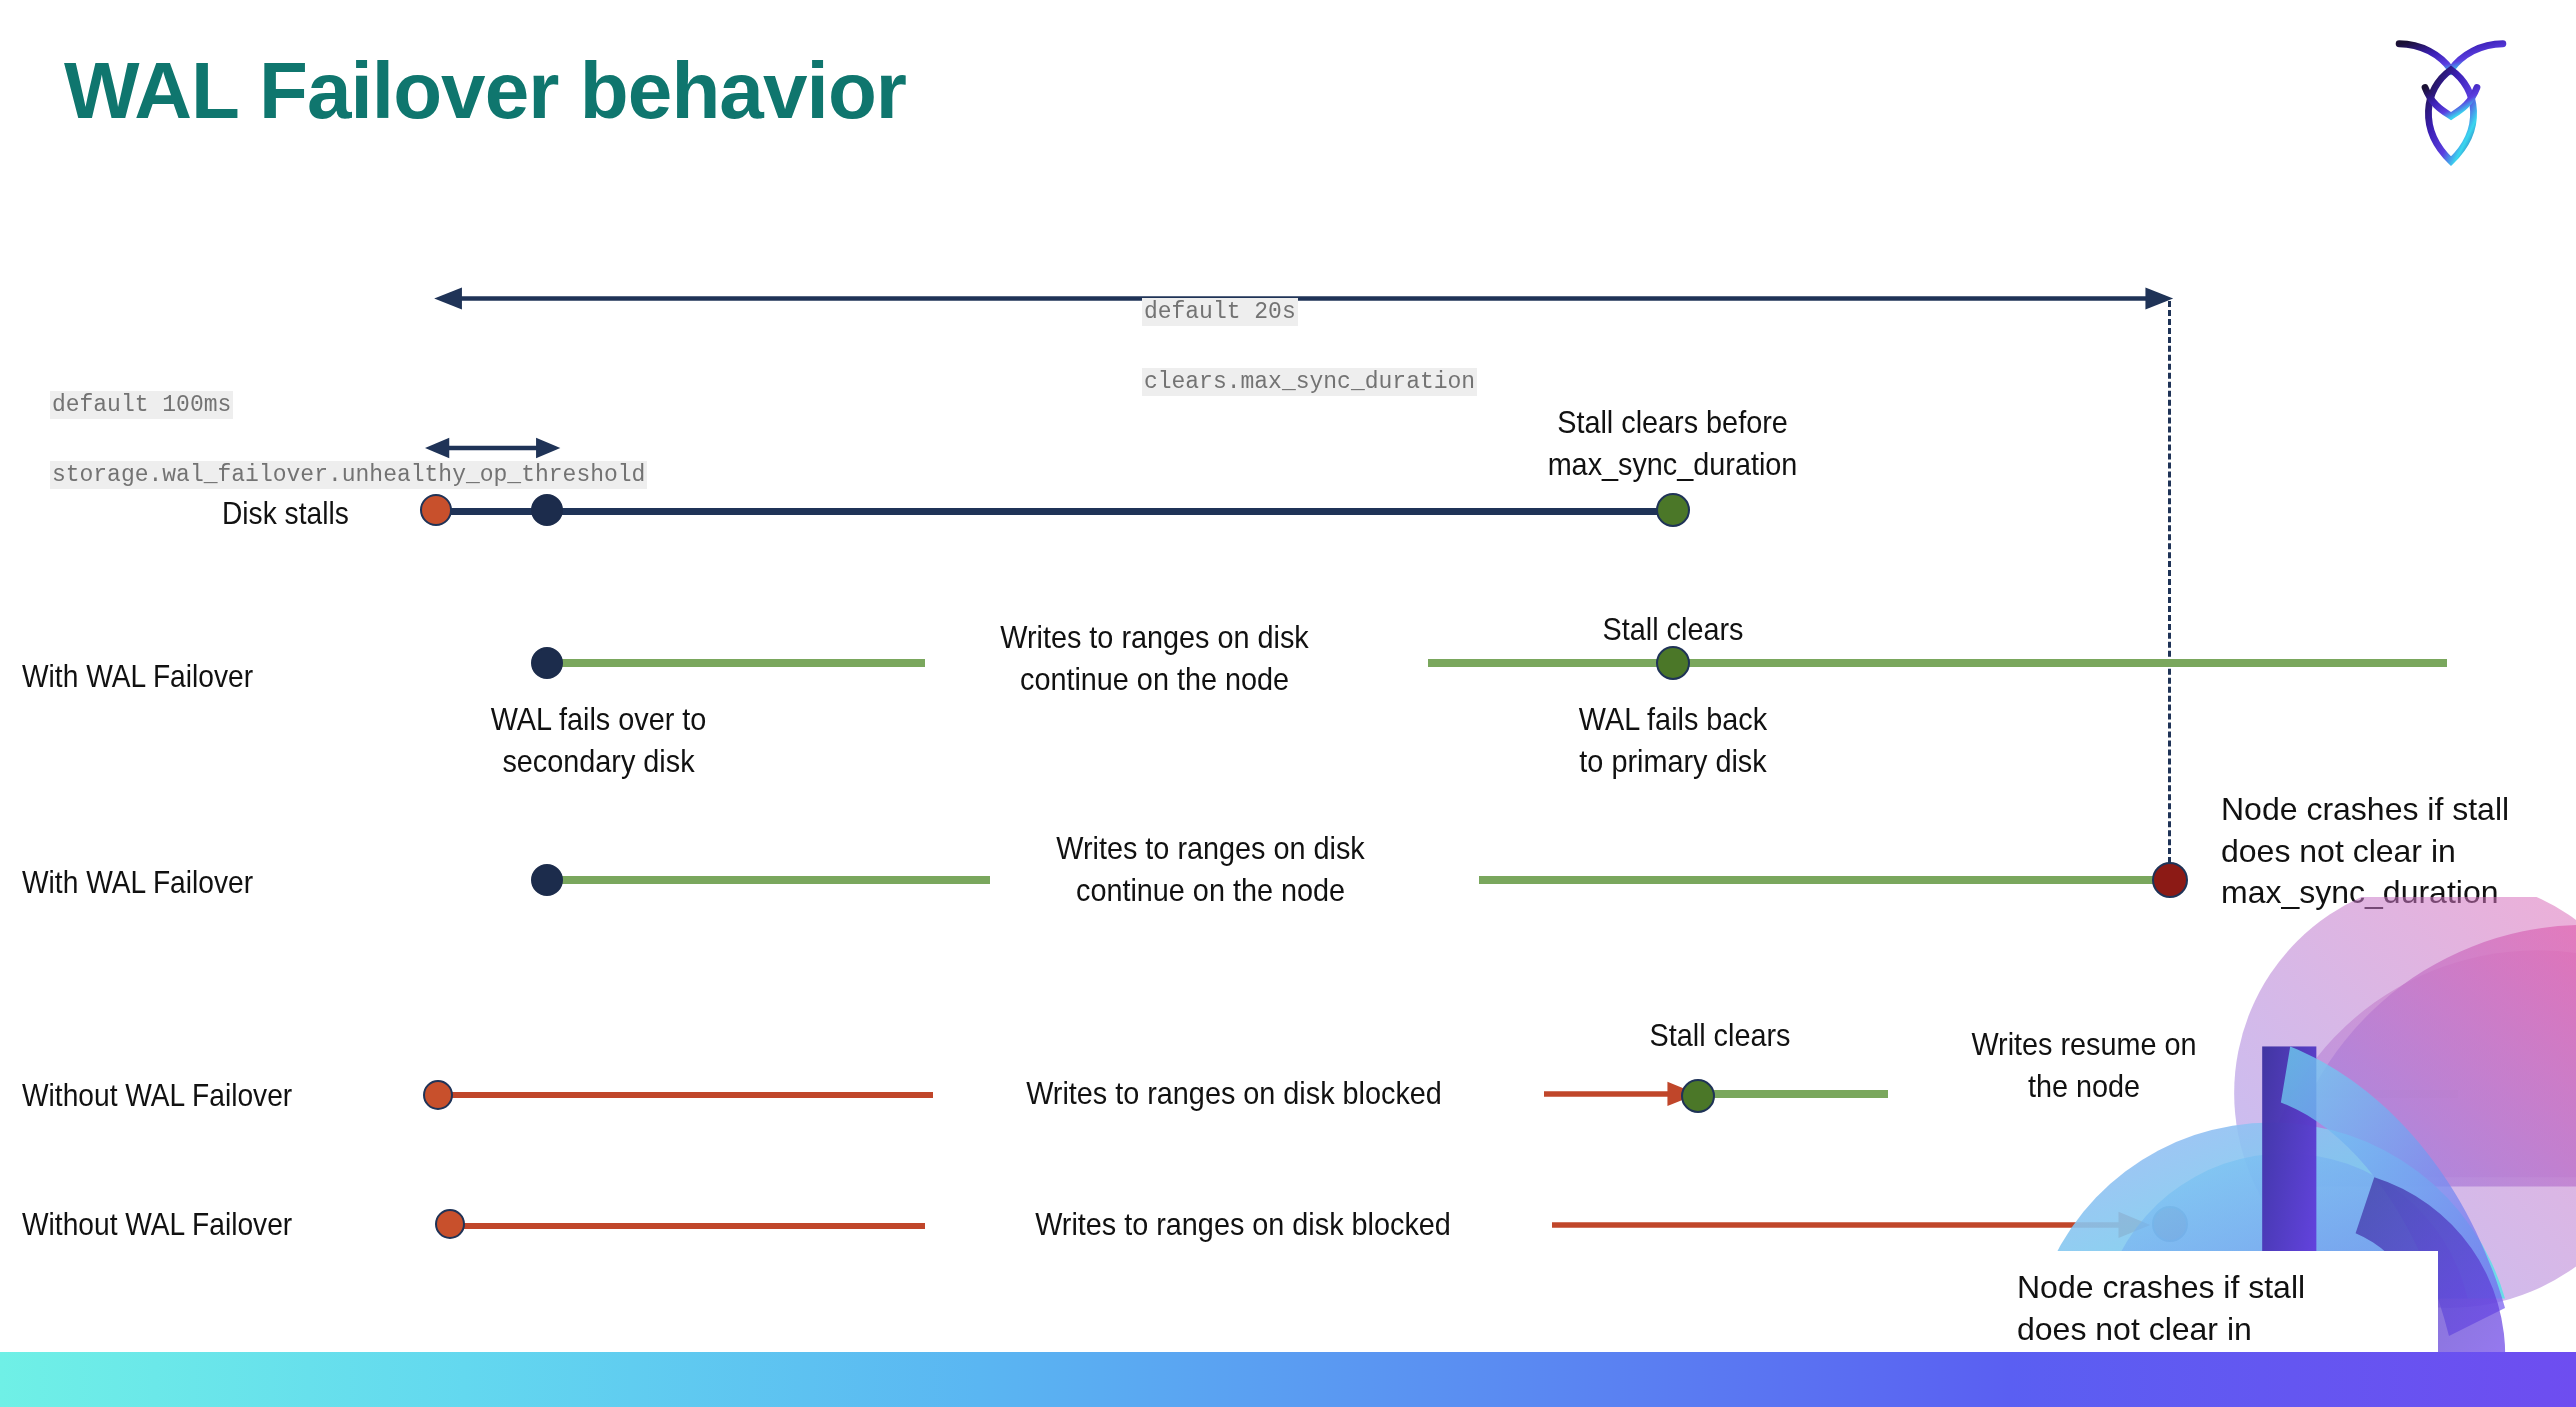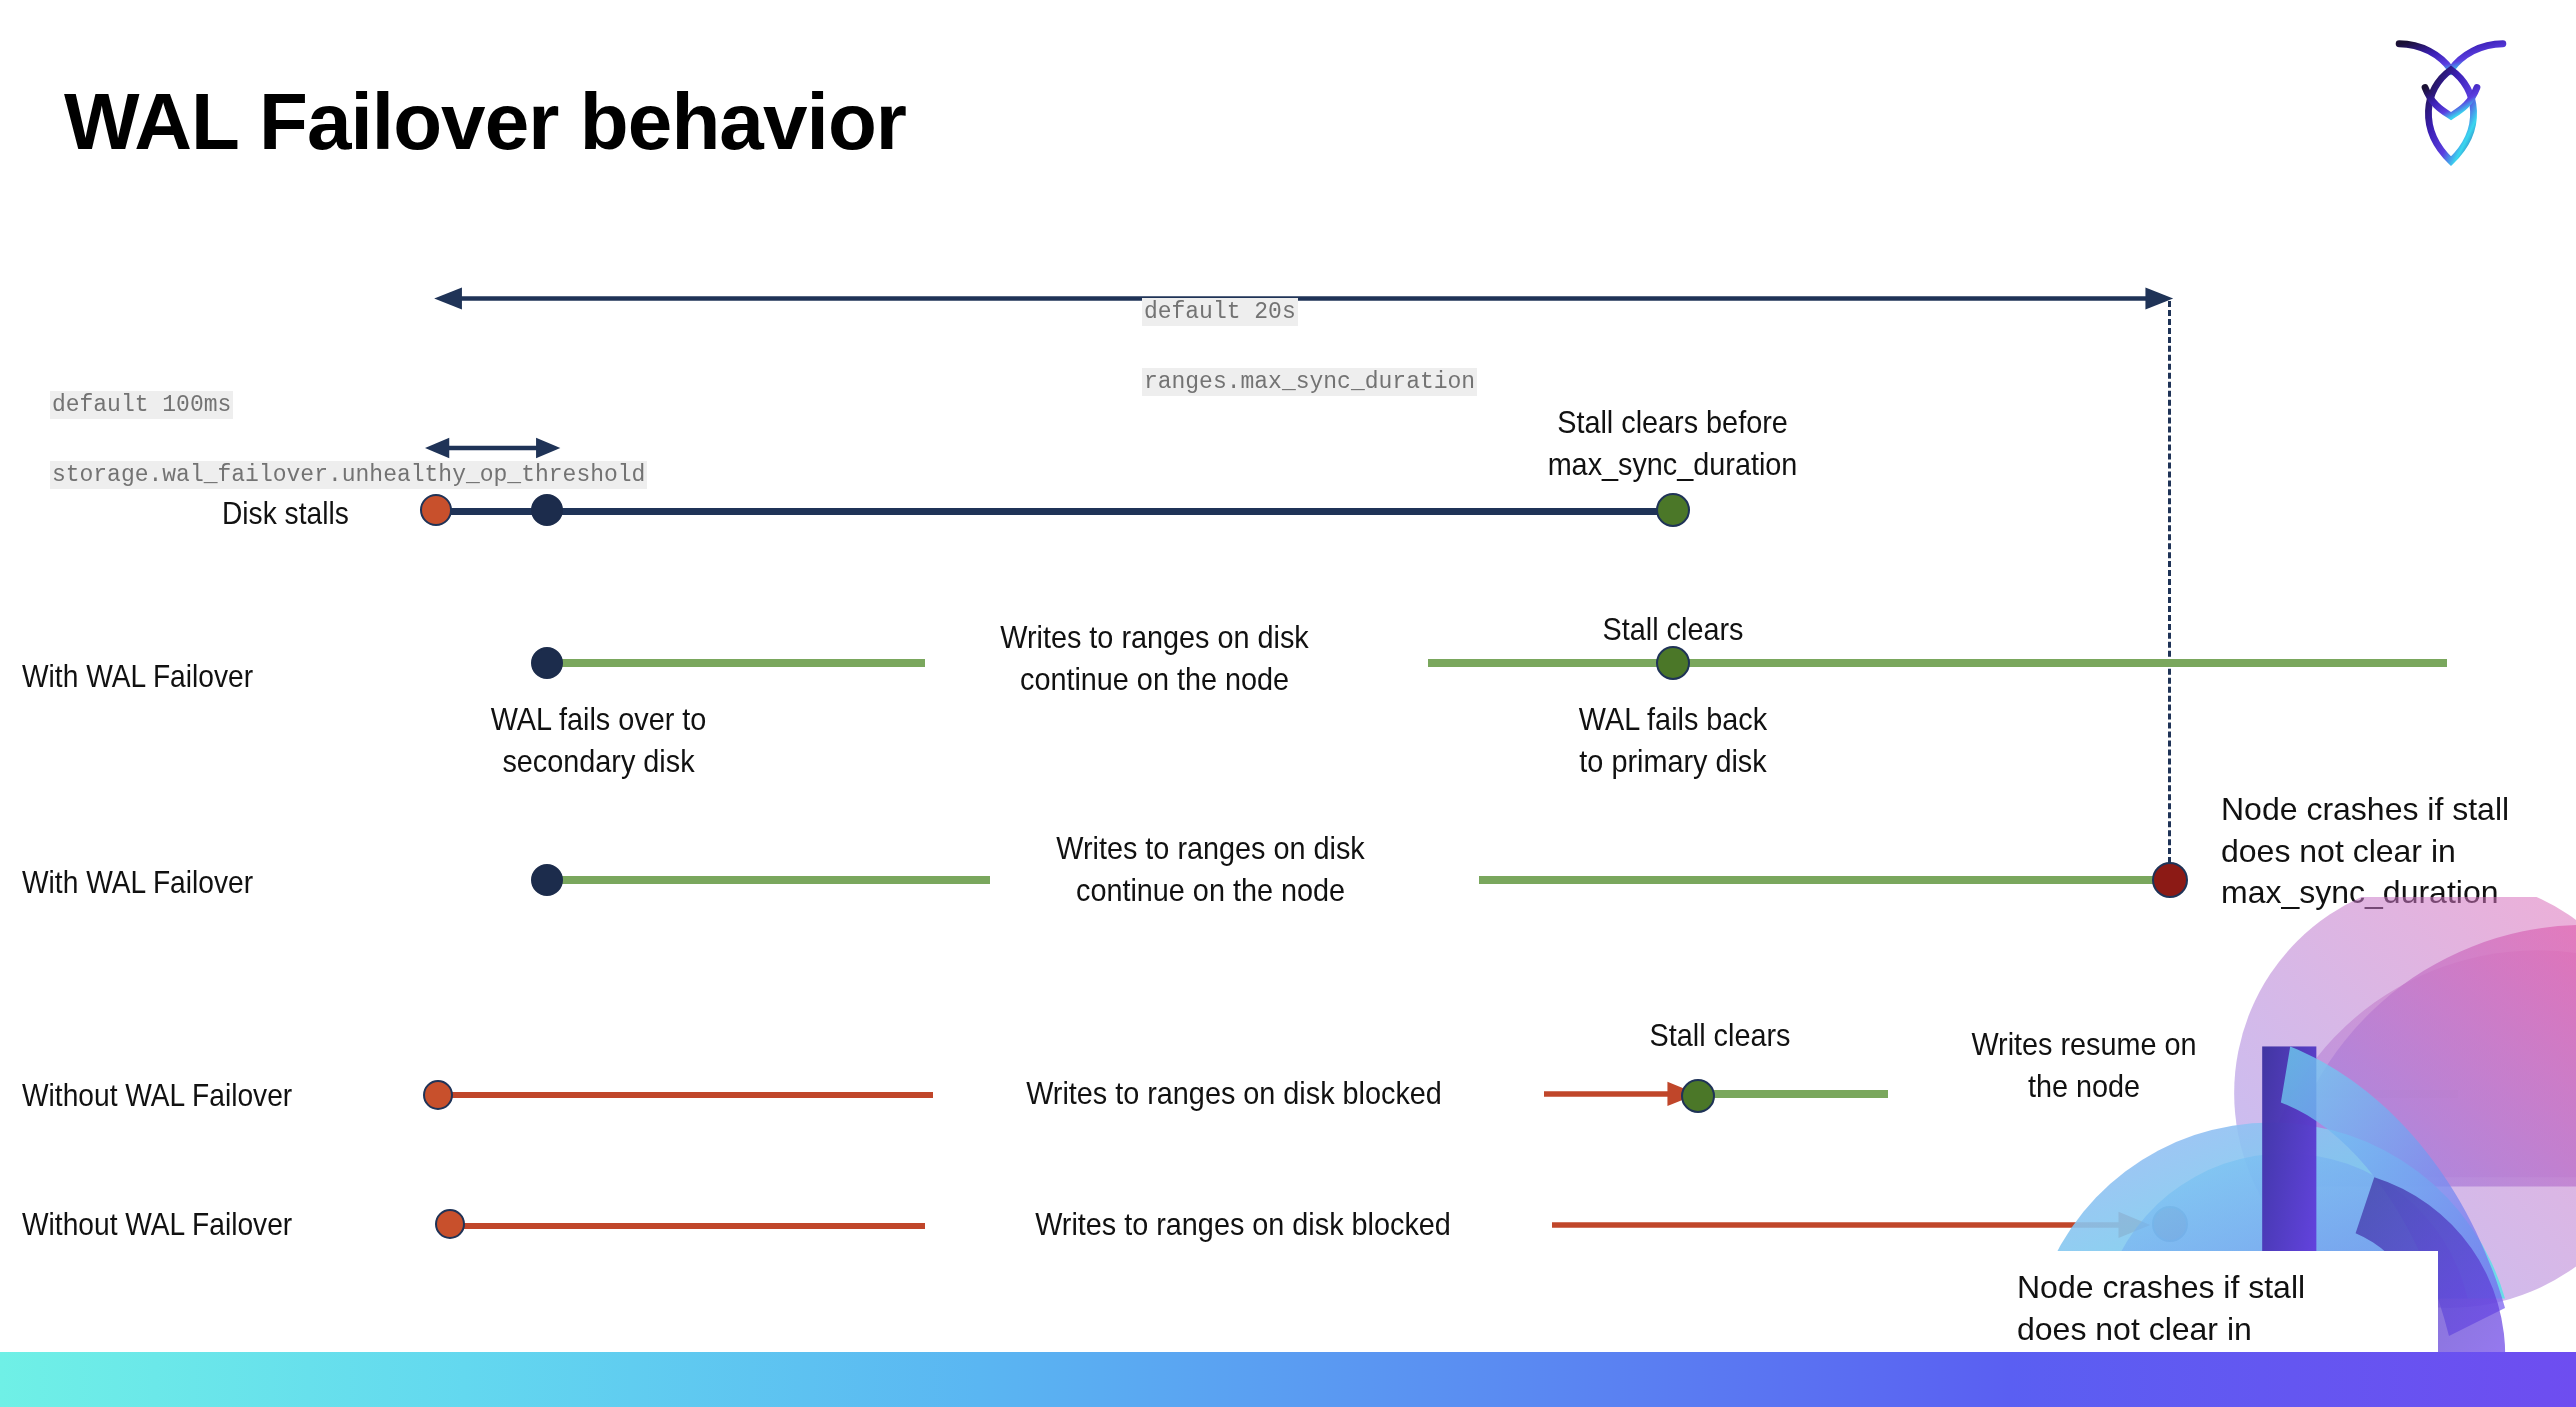--- a/index.html
+++ b/index.html
@@ -16,23 +16,22 @@
     overflow: hidden;
   }
 
   
   #page-title {
     position: absolute;
     left: 64px; top: 45px;
     font-size: 80px;
     font-weight: 700;
     letter-spacing: -0.9px;
-    color: #000000;
+    color: #0f766e;
     white-space: nowrap;
-    margin-top: 31px;
   }
 
   
   #logo {
     position: absolute;
     left: 2382px; top: 26px;
     width: 138px; height: 142px;
   }
 
   
@@ -137,21 +136,21 @@
   </div>
 
   <svg class="arrow" style="left:425px; top:280px; width:1762px; height:37px;" viewBox="0 0 1885 40" width="1762" height="37">
     <line x1="14" y1="20" x2="1866" y2="20" stroke="#1f3357" stroke-width="5"></line>
     <polygon points="0,20 30,8 30,32" fill="#1f3357"></polygon>
     <polygon points="1880,20 1850,8 1850,32" fill="#1f3357"></polygon>
   </svg>
 
   <div class="code-chip" style="left:1142px; top:260px; text-align:left;">
     <span>default 20s</span><br>
-    <span>ranges.max_sync_duration</span>
+    <span>clears.max_sync_duration</span>
   </div>
 
   <div class="dashed-v" style="left:2168px; top:301px; height:580px;"></div>
 
   <div class="code-chip" style="left:50px; top:353px; text-align:left;">
     <span>default 100ms</span><br>
     <span>storage.wal_failover.unhealthy_op_threshold</span>
   </div>
 
   <svg class="arrow" style="left:425px; top:432px; width:140px; height:32px;" viewBox="0 0 150 34" width="140" height="32">

